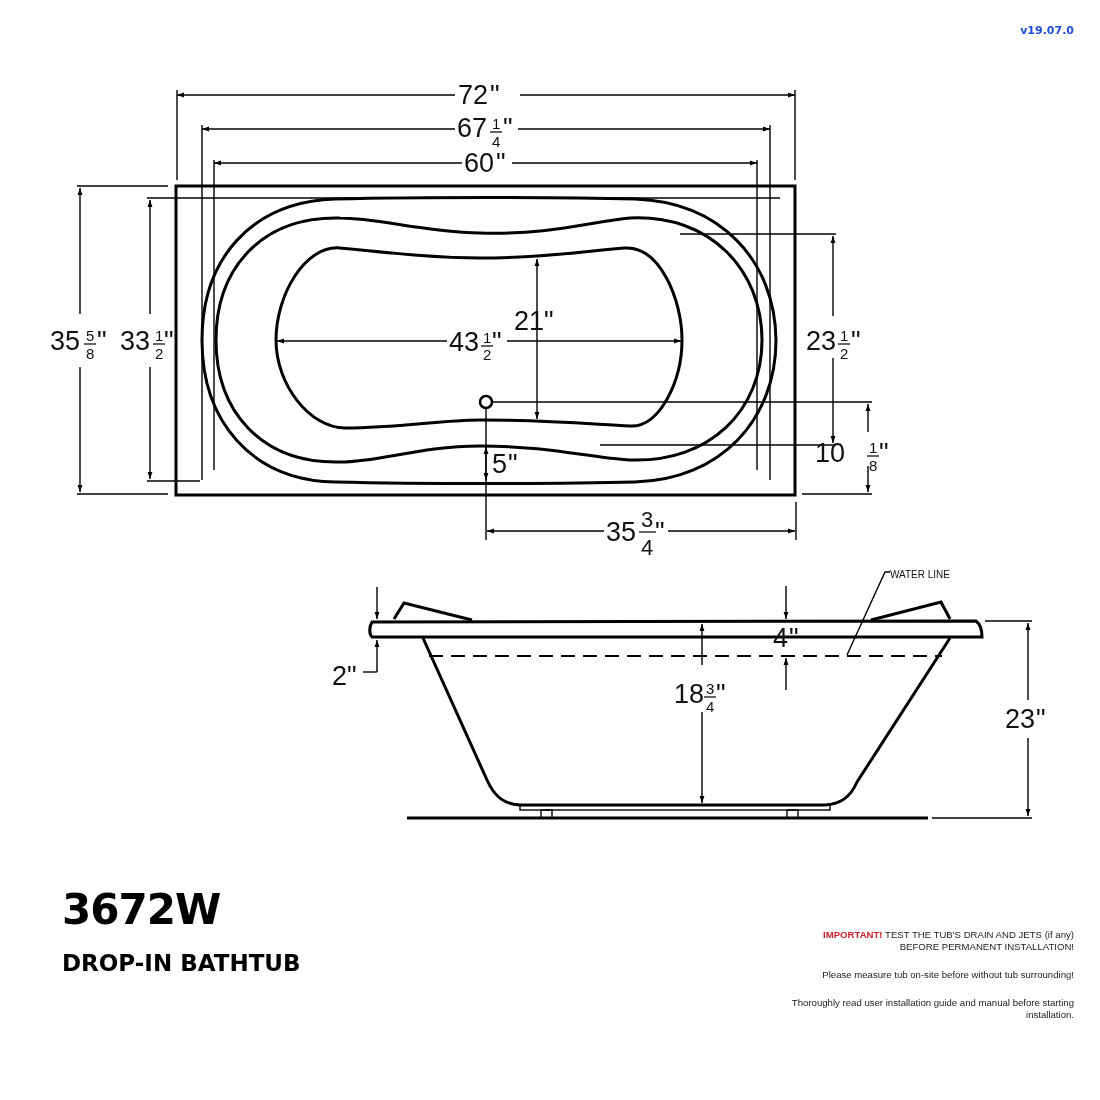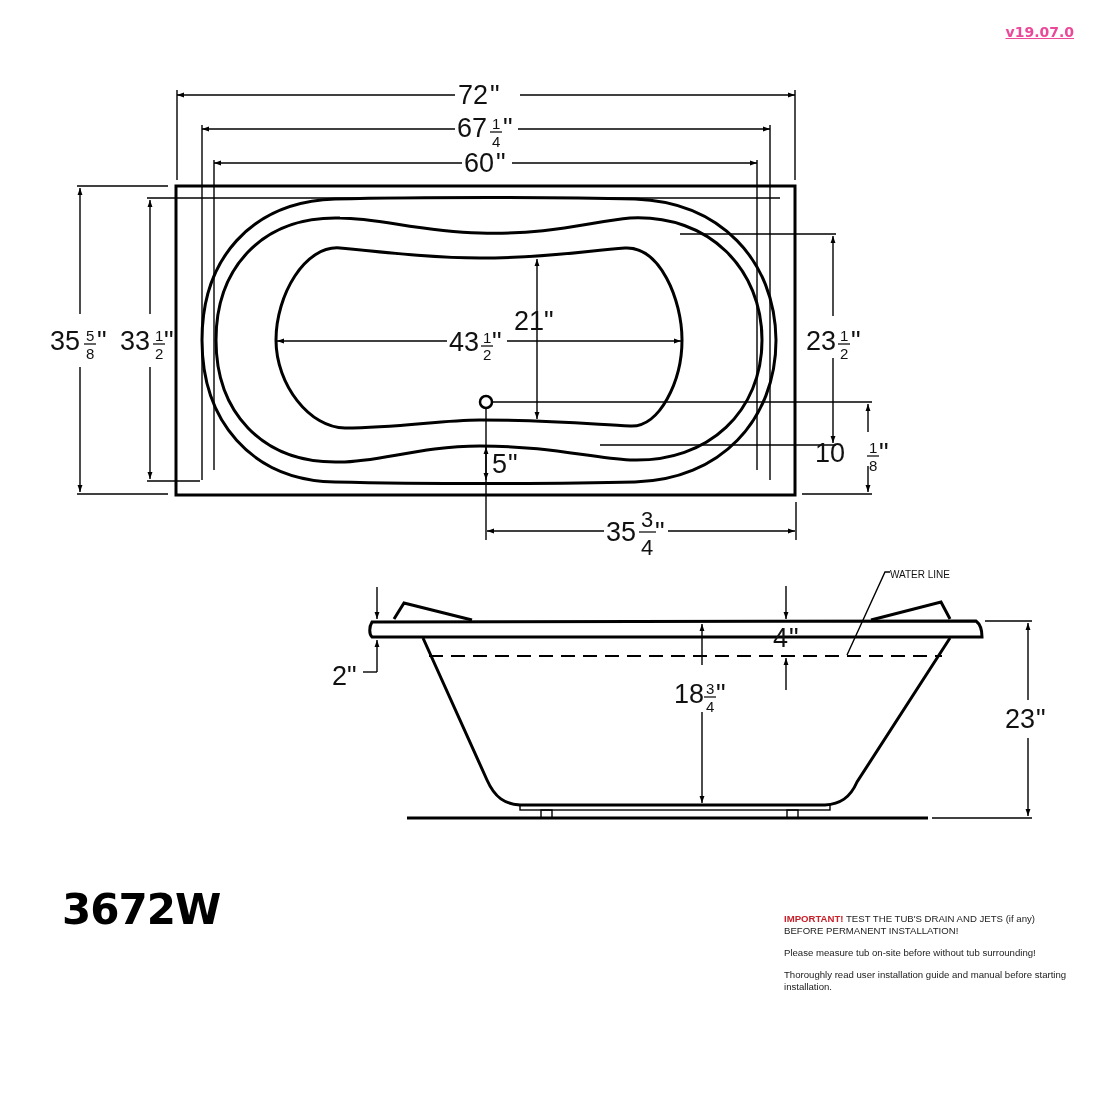--- a/index.html
+++ b/index.html
@@ -2,28 +2,28 @@
 <html><head>
 <meta charset="utf-8">
 <style>
   html,body{margin:0;padding:0;background:#fff;}
   body{width:1100px;height:1100px;position:relative;overflow:hidden;font-family:"Liberation Sans",sans-serif;color:#000;}
   svg{position:absolute;left:0;top:0;}
   .dim{font-family:"Liberation Sans",sans-serif;font-size:27px;fill:#111;}
   .frac{font-family:"Liberation Sans",sans-serif;font-size:15px;fill:#111;}
   .thin{stroke:#000;stroke-width:1.4;fill:none;}
   .thick{stroke:#000;stroke-width:3;fill:none;}
-  .version{position:absolute;right:26px;top:24px;font-family:"DejaVu Sans",sans-serif;font-weight:bold;font-size:14px;color:#ec4899;text-decoration:underline;}
+  .version{position:absolute;right:26px;top:24px;font-family:"DejaVu Sans",sans-serif;font-weight:bold;font-size:11px;color:#1d4ed8;}
   .title-block{position:absolute;left:62px;top:880px;}
   .model{font-family:"DejaVu Sans",sans-serif;font-weight:bold;font-size:42px;letter-spacing:-1px;line-height:60px;}
   .type{font-family:"DejaVu Sans",sans-serif;font-weight:bold;font-size:23px;line-height:34px;margin-top:6px;}
   .spec{font-family:"DejaVu Sans",sans-serif;font-weight:bold;font-size:17px;line-height:33px;white-space:nowrap;}
   .spec i{font-weight:normal;font-style:italic;}
   .notes{position:absolute;left:784px;top:913px;width:290px;font-family:"Liberation Sans",sans-serif;font-size:9.6px;line-height:12px;color:#222;}
-  .notes p{margin:0 0 10px 0;}
+  .notes p{margin:16px 0 10px 0;text-align:right;}
   .imp{color:#c8202a;font-weight:bold;}
   .water{font-family:"Liberation Sans",sans-serif;font-size:10px;fill:#111;}
 </style>
 </head>
 <body>
 
 <div class="version">v19.07.0</div>
 
 <svg width="1100" height="860" viewBox="0 0 1100 860">
   <defs>
@@ -207,19 +207,20 @@
     <line class="thin" x1="1028" y1="738" x2="1028" y2="816" marker-end="url(#ar)"></line>
     <g>
       <text class="dim" x="1005" y="728">23</text>
       <text class="dim" x="1036" y="728">"</text>
     </g>
   </g>
 </svg>
 
 <div class="title-block">
   <div class="model">3672W</div>
+  <div class="type">DROP-IN BATHTUB</div>
 </div>
 
 <div class="notes">
   <p><span class="imp">IMPORTANT!</span><span> TEST THE TUB'S DRAIN AND JETS (if any) BEFORE PERMANENT INSTALLATION!</span></p>
   <p>Please measure tub on-site before without tub surrounding!</p>
   <p>Thoroughly read user installation guide and manual before starting installation.</p>
 </div>
 
 </body></html>

